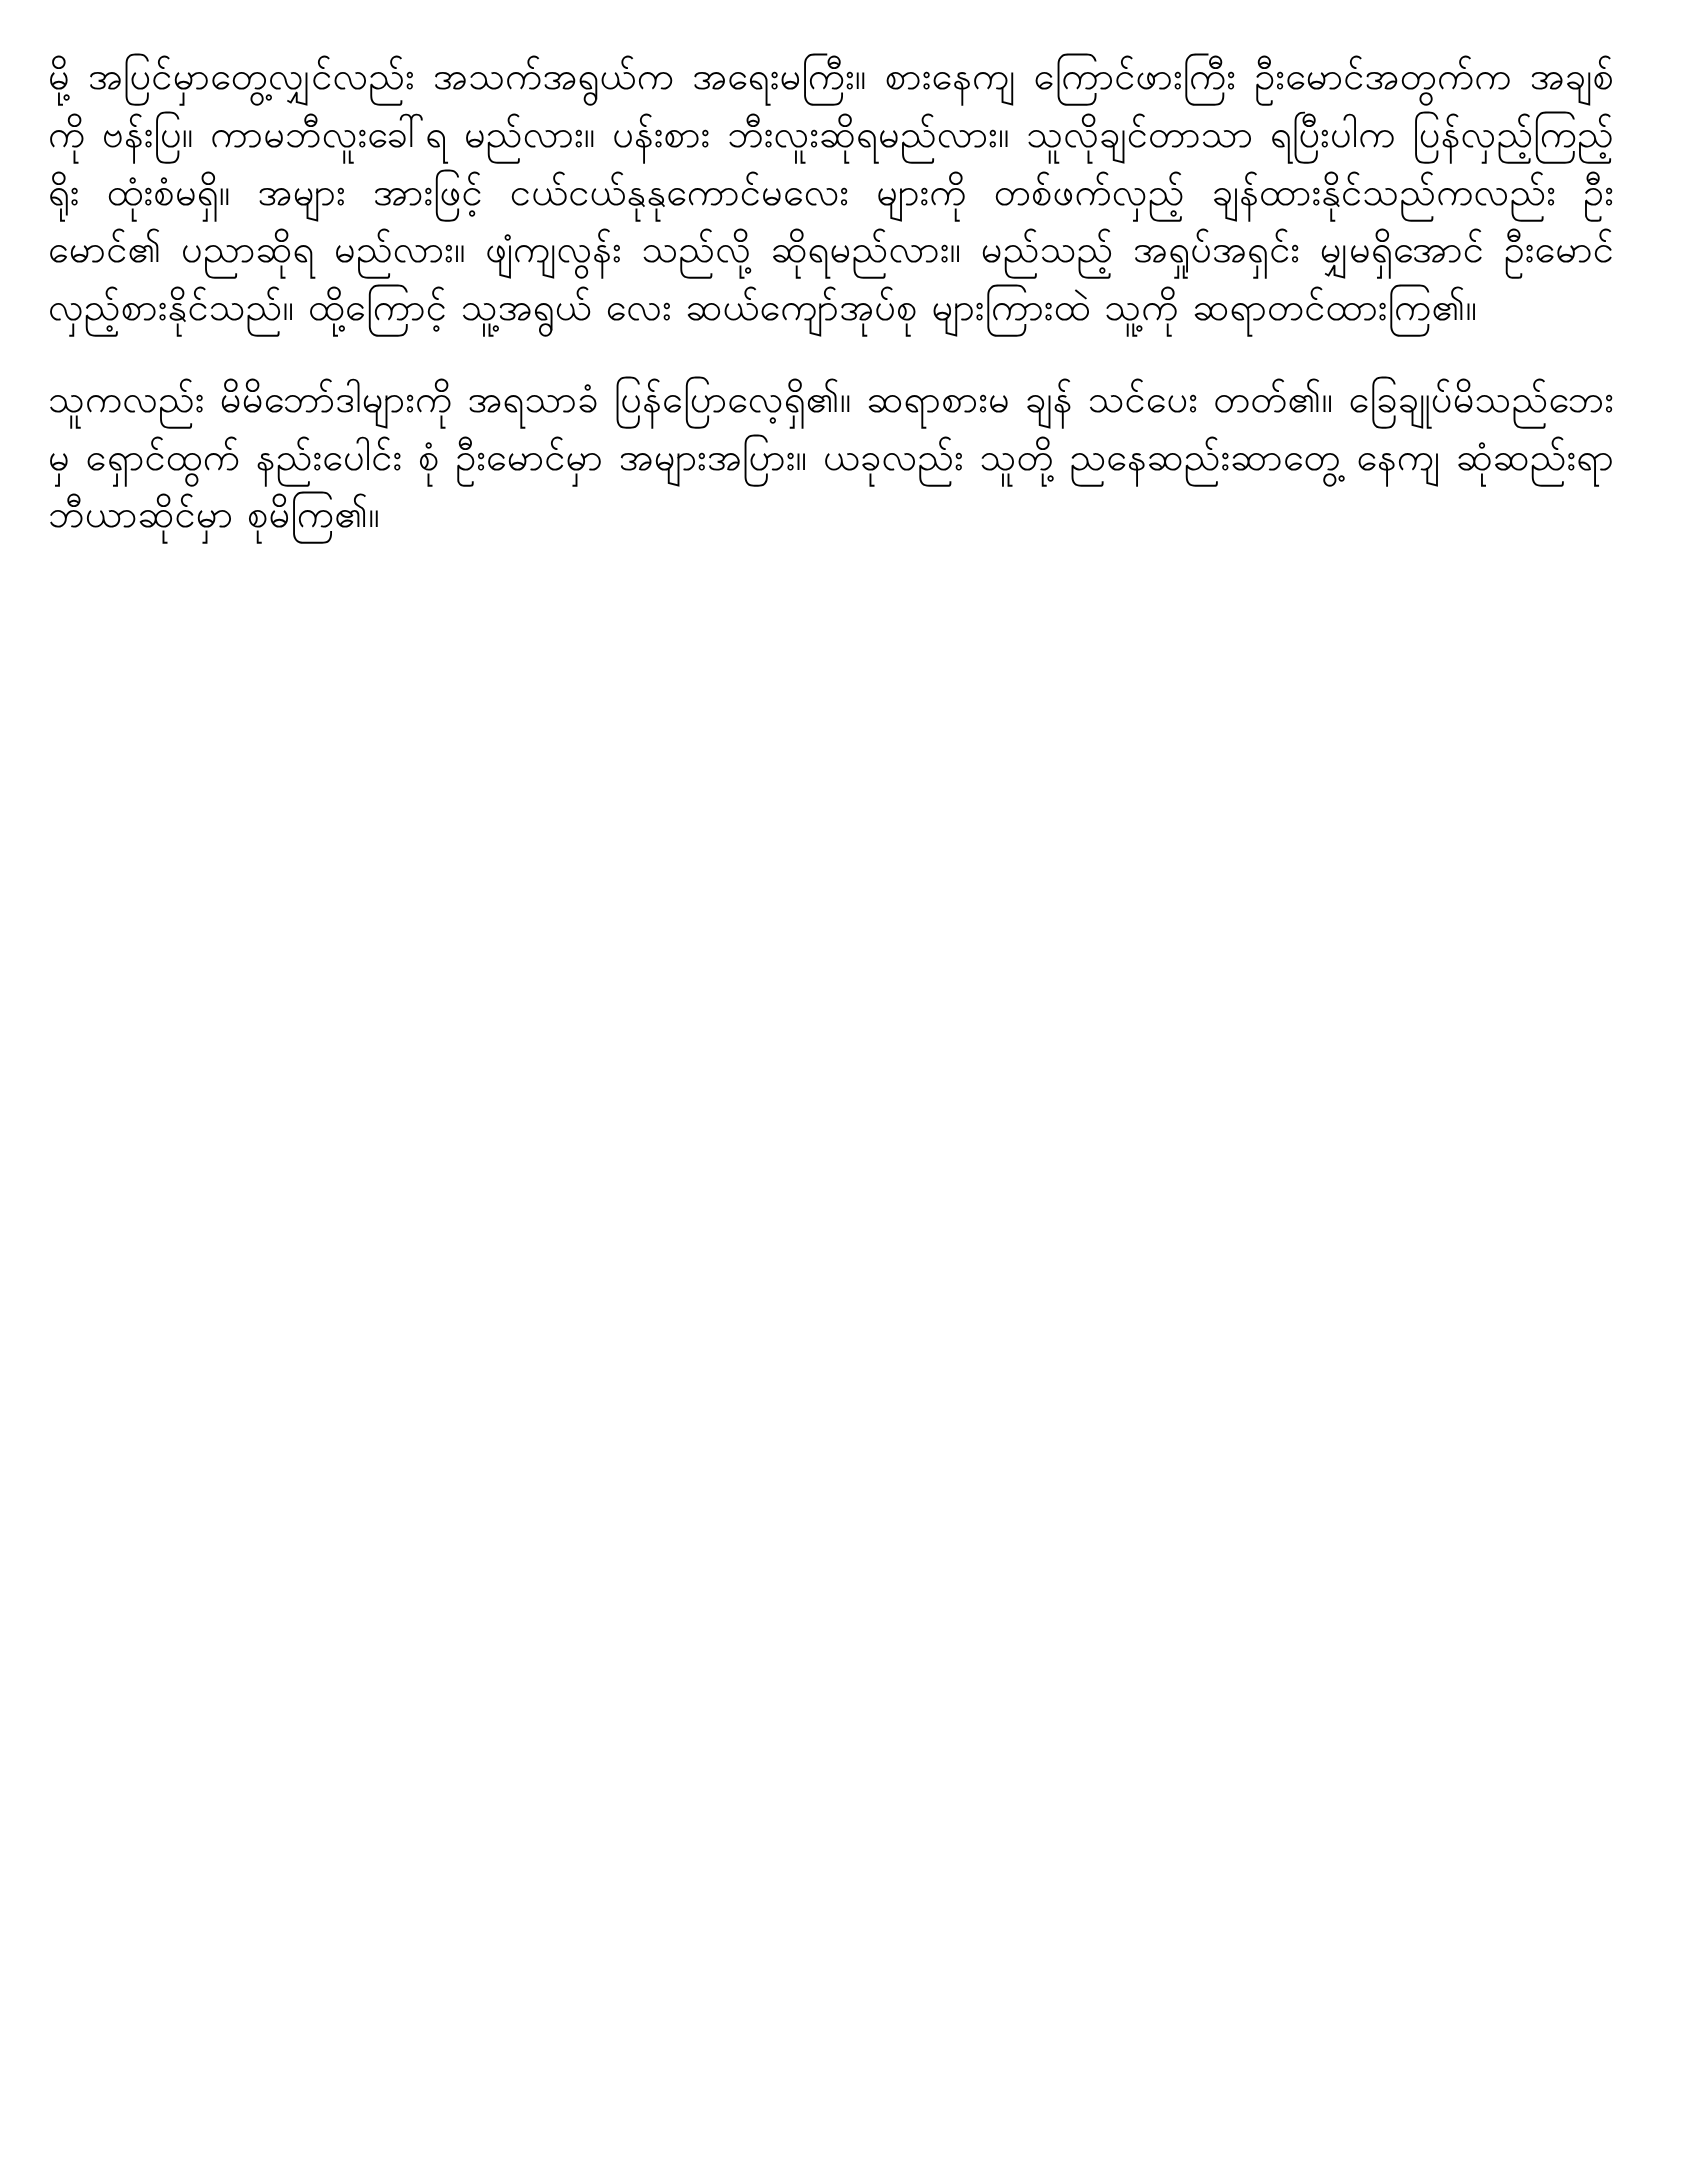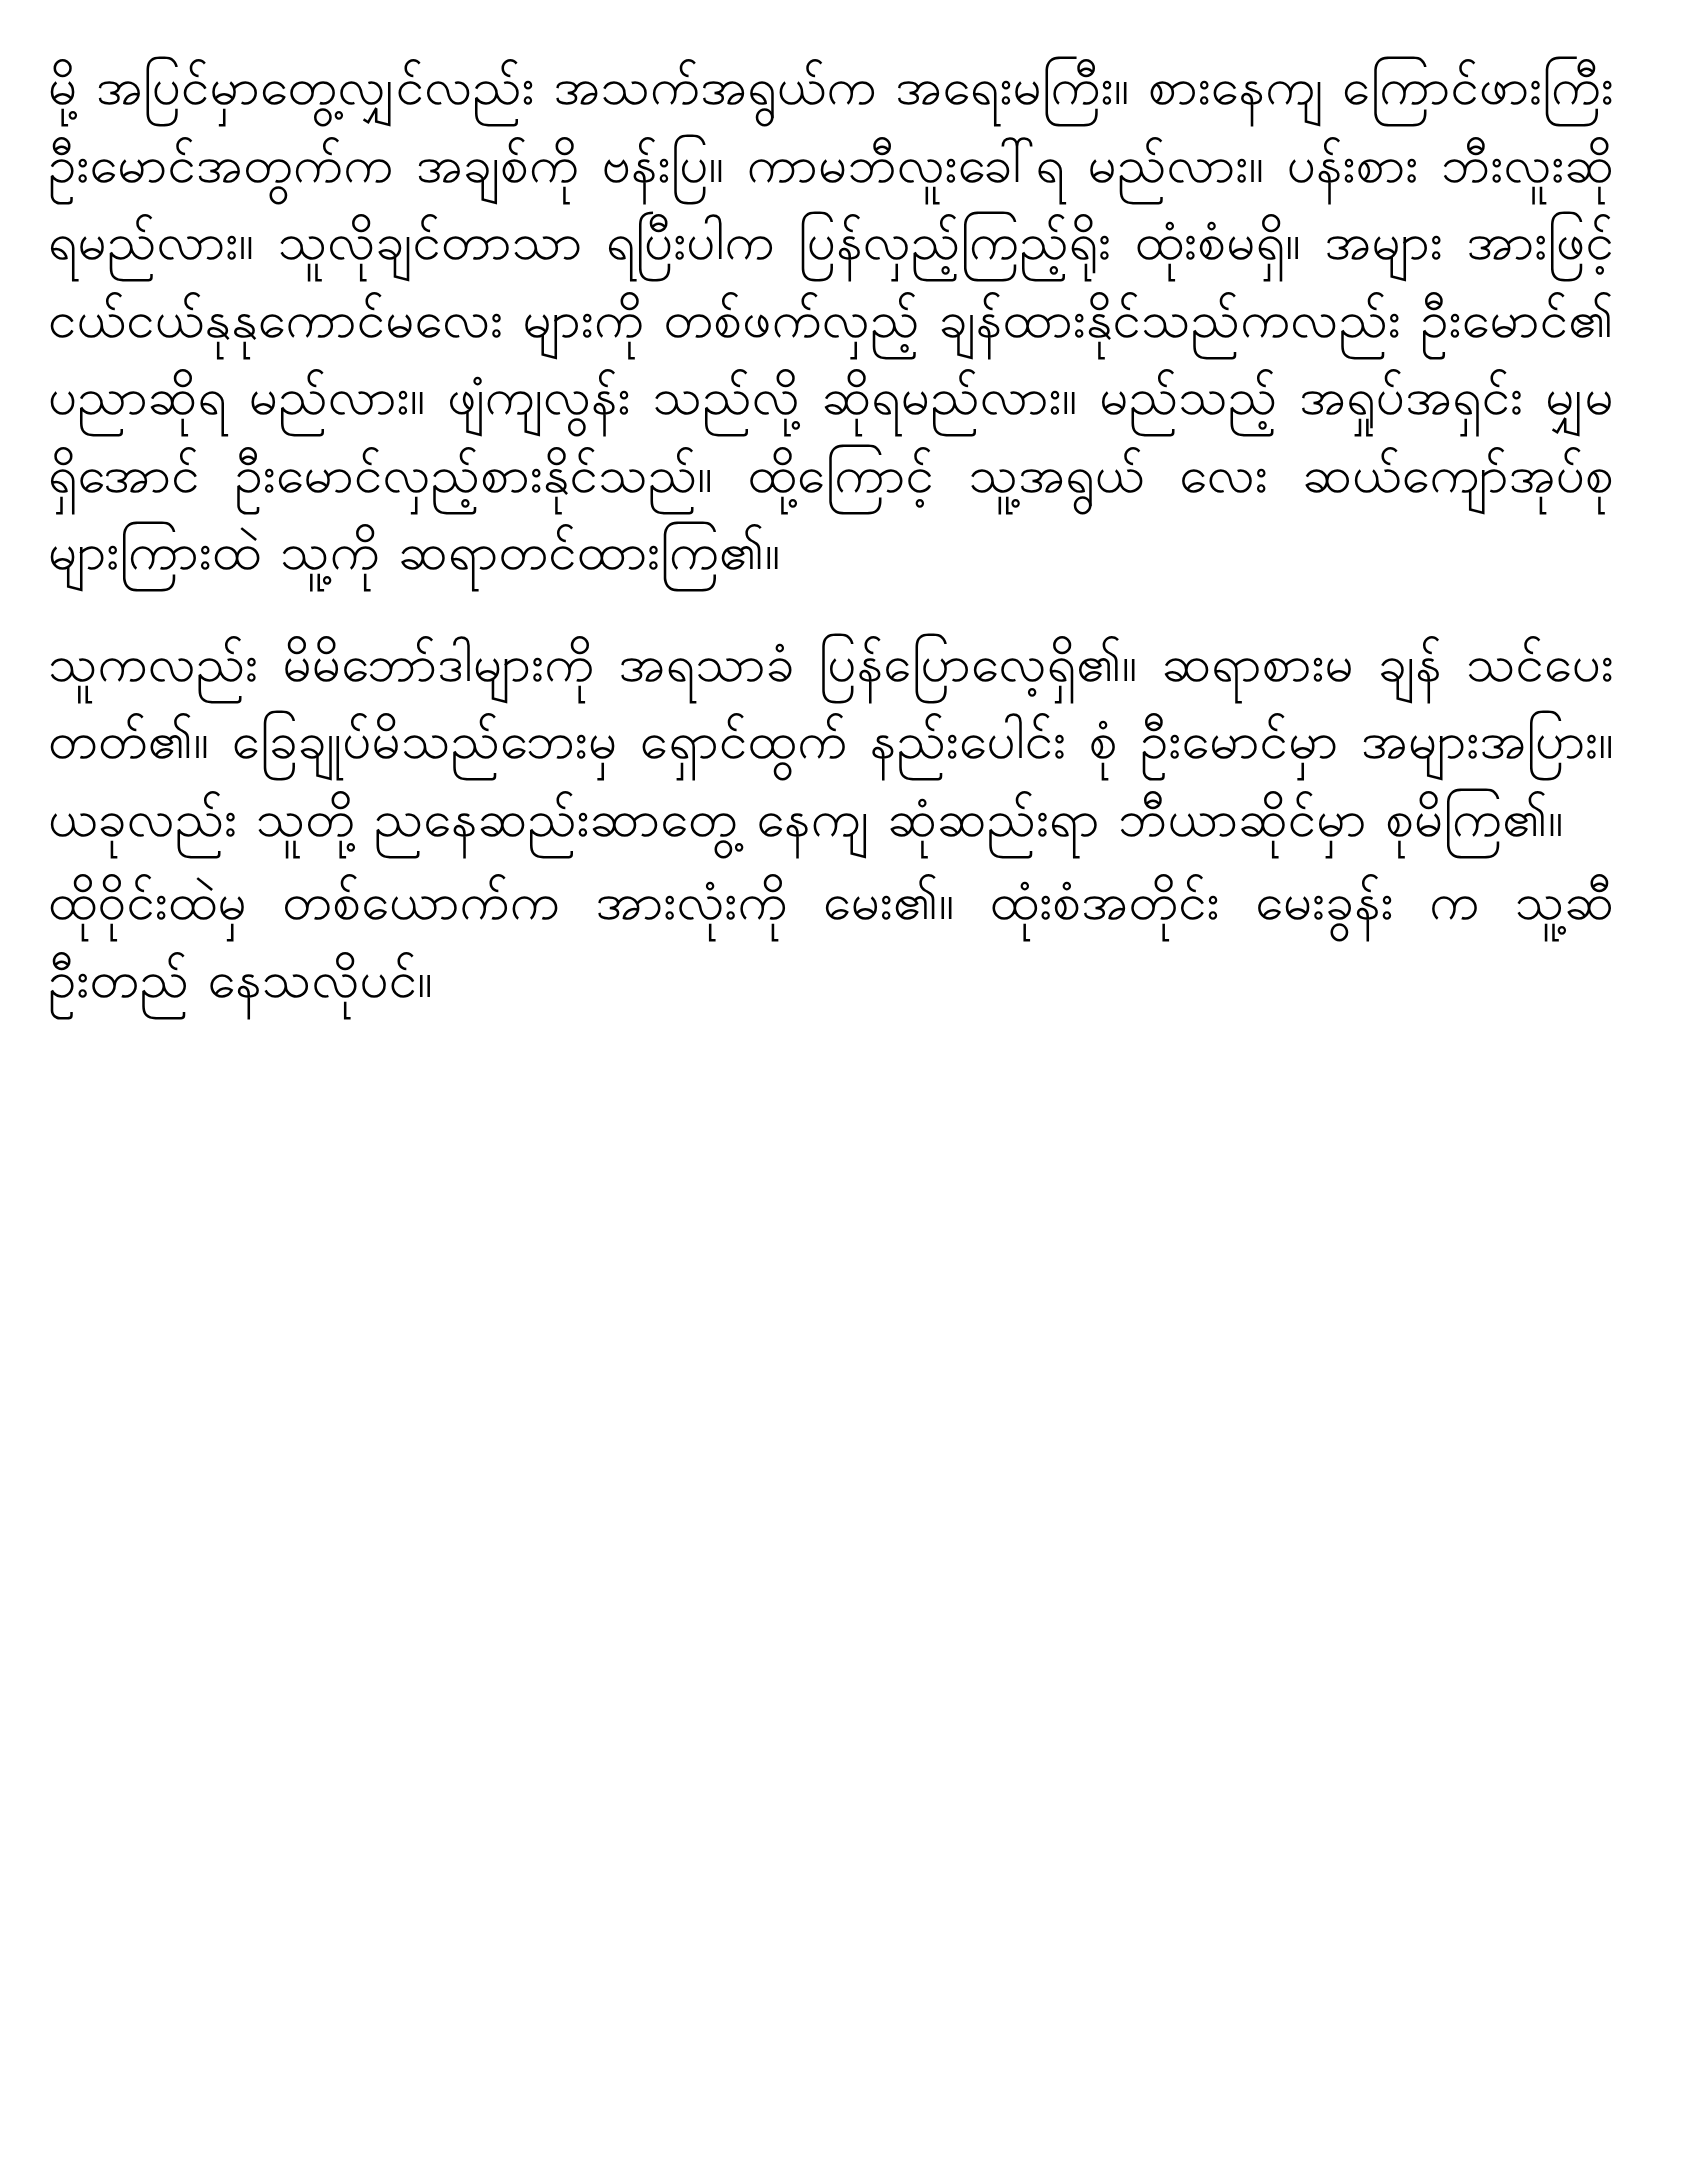--- a/index.html
+++ b/index.html
@@ -16,21 +16,21 @@
     overflow: hidden;
   }
   .page {
     box-sizing: border-box;
     width: 1683px;
     height: 2178px;
     padding: 48px 69px 59px 48px;
     background: #ffffff;
   }
   .body-text {
-    font-size: 51px;
+    font-size: 38px;
     line-height: 1.52;
     text-align: justify;
     text-justify: inter-word;
     word-spacing: 0.04em;
     letter-spacing: 0.005em;
   }
   .para {
     margin: 0 0 34px 0;
   }
   .para.tight {
@@ -44,16 +44,15 @@
   }
 </style>
 </head>
 <body>
 
 <div class="page">
   <div class="body-text">
     <p class="para">မို့ အပြင်မှာတွေ့လျှင်လည်း အသက်အရွယ်က အရေးမကြီး။ စားနေကျ ကြောင်ဖားကြီး ဦးမောင်အတွက်က အချစ်ကို ဗန်းပြ။ ကာမဘီလူးခေါ်ရ မည်လား။ ပန်းစား ဘီးလူးဆိုရမည်လား။ သူလိုချင်တာသာ ရပြီးပါက ပြန်လှည့်ကြည့်ရိုး ထုံးစံမရှိ။ အများ အားဖြင့် ငယ်ငယ်နုနုကောင်မလေး များကို တစ်ဖက်လှည့် ချန်ထားနိုင်သည်ကလည်း ဦးမောင်၏ ပညာဆိုရ မည်လား။ ဖျံကျလွန်း သည်လို့ ဆိုရမည်လား။ မည်သည့် အရှုပ်အရှင်း မျှမရှိအောင် ဦးမောင်လှည့်စားနိုင်သည်။ ထို့ကြောင့် သူ့အရွယ် လေး ဆယ်ကျော်အုပ်စု များကြားထဲ သူ့ကို ဆရာတင်ထားကြ၏။</p>
     <p class="para tight">သူကလည်း မိမိဘော်ဒါများကို အရသာခံ ပြန်ပြောလေ့ရှိ၏။ ဆရာစားမ ချန် သင်ပေး တတ်၏။ ခြေချုပ်မိသည်ဘေးမှ ရှောင်ထွက် နည်းပေါင်း စုံ ဦးမောင်မှာ အများအပြား။ ယခုလည်း သူတို့ ညနေဆည်းဆာတွေ့ နေကျ ဆုံဆည်းရာ ဘီယာဆိုင်မှာ စုမိကြ၏။</p>
     <div class="spacer-sm"></div>
-    <p class="para">ထိုဝိုင်းထဲမှ တစ်ယောက်က အားလုံးကို မေး၏။ ထုံးစံအတိုင်း မေးခွန်း က သူ့ဆီဦးတည် နေသလိုပင်။</p>
   </div>
 </div>
 
 
 </body></html>

